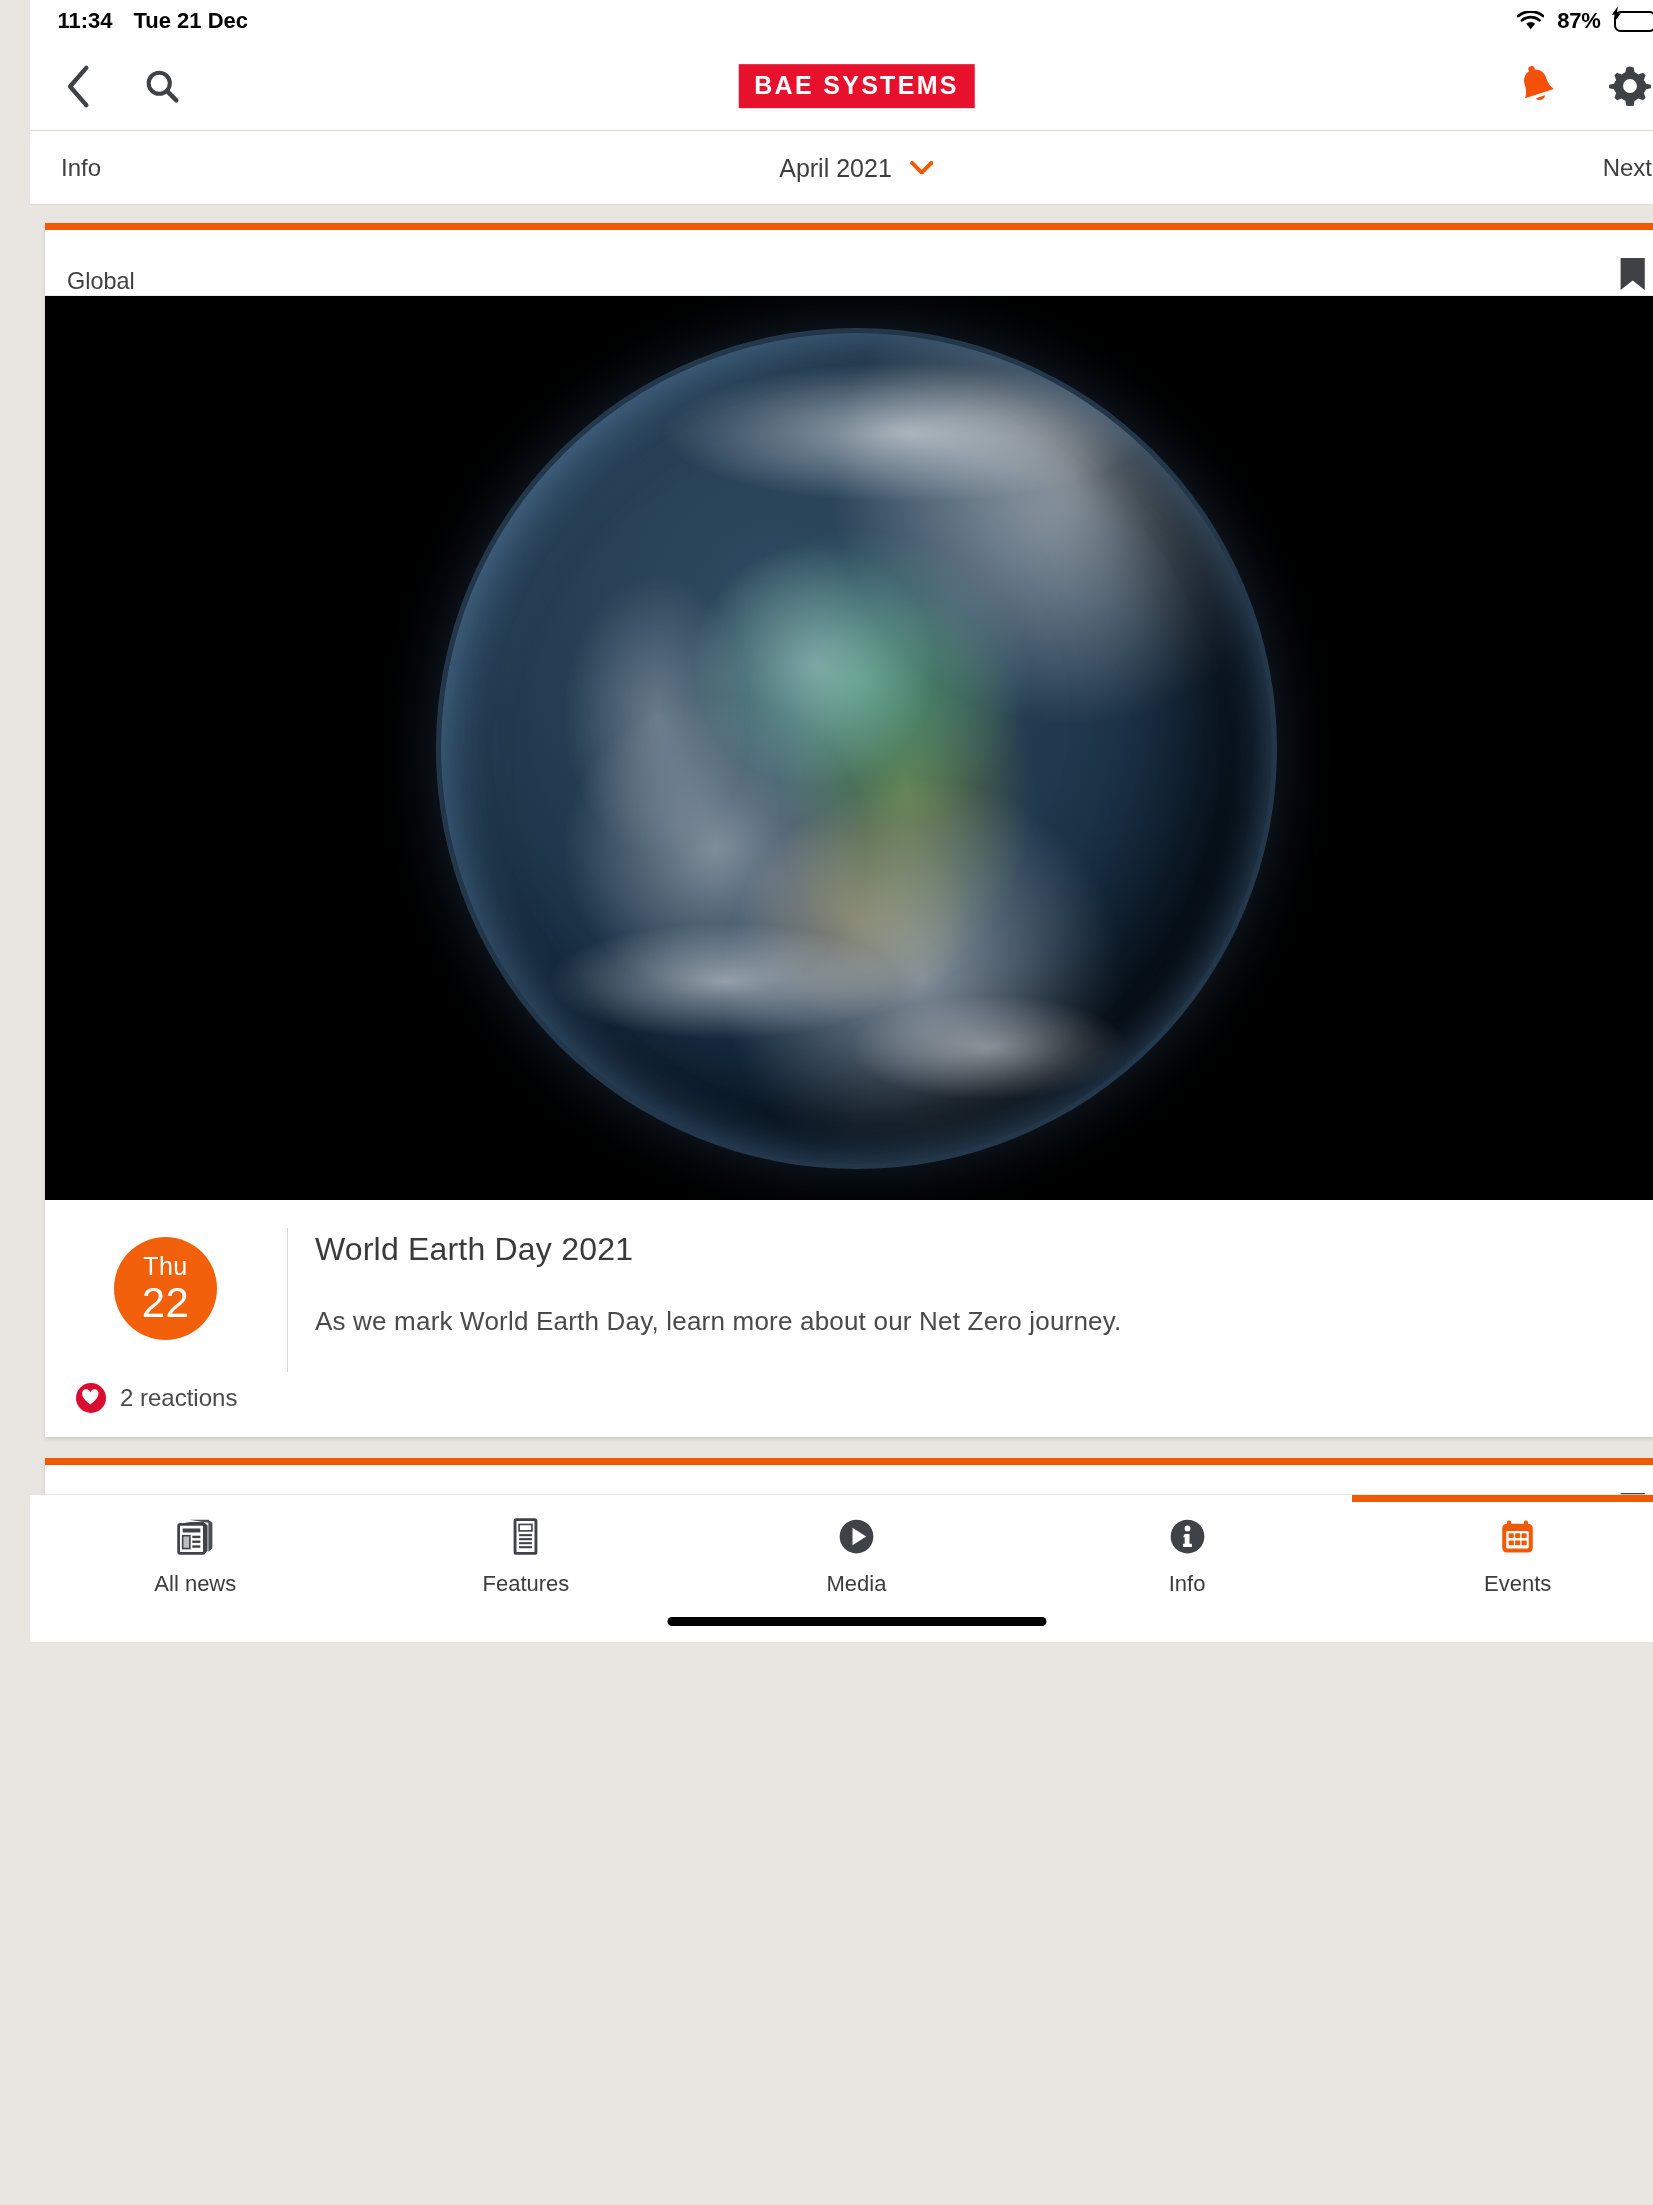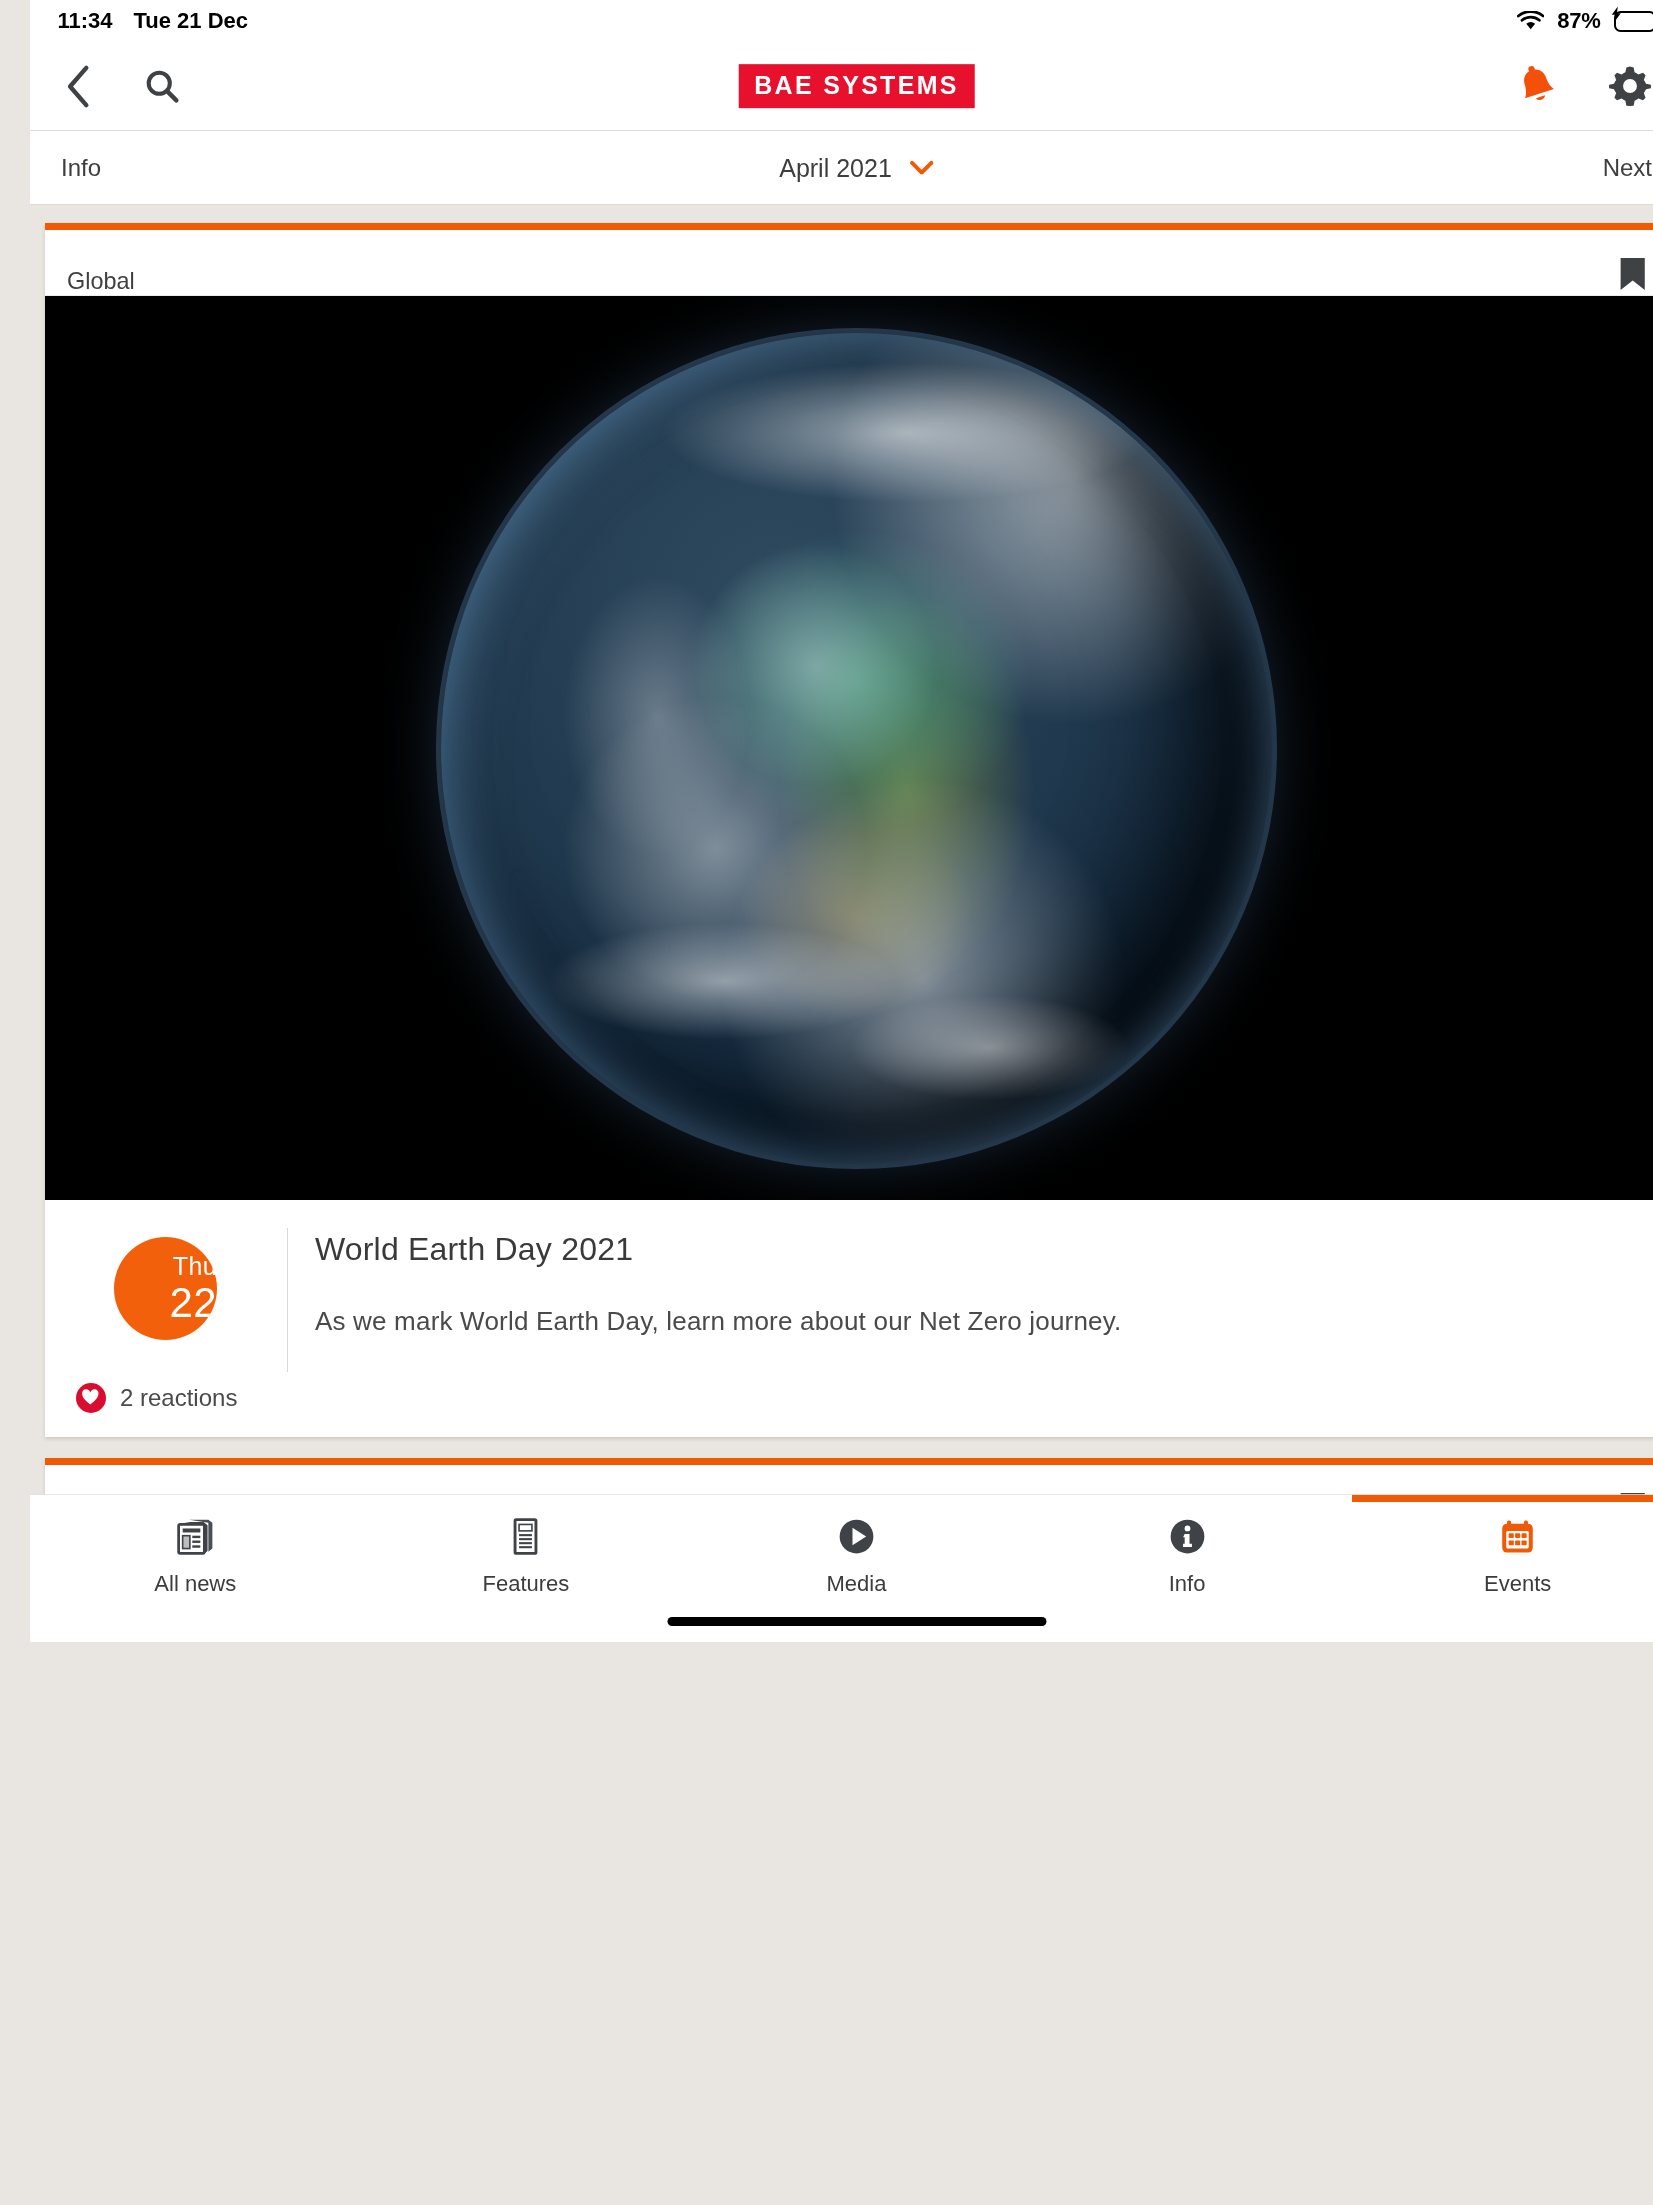--- a/index.html
+++ b/index.html
@@ -125,21 +125,21 @@
   .walk-path {
     position:absolute; bottom:0; left:44%; width:45px; height:46%;
     background:#fbf8ef; transform:skewX(-4deg); transform-origin:bottom;
   }
   .walk-figure { position:absolute; left:36%; top:6%; width:186px; height:484px; }
 
   .card-body { display:flex; padding:27.4px 0 0 0; }
   .date-col { width:242px; display:flex; align-items:flex-start; justify-content:center; padding-top:9.7px; }
   .date-badge {
     width:103px; height:103px; border-radius:50%; background:#f3600b;
-    display:flex; flex-direction:column; align-items:flex-end; justify-content:center;
+    display:flex; flex-direction:column; align-items:center; justify-content:center;
     color:#fff; line-height:1;
   }
   .date-dow { font-size:25px; font-weight:400; margin-bottom:3.2px; letter-spacing:0.4px; }
   .date-num { font-size:42px; font-weight:400; letter-spacing:0.4px; }
   .text-col { flex:1; border-left:1.6px solid #d9d9d9; padding:3.2px 48px 24px 27.4px; min-height:144px; }
   .art-title { font-size:32px; color:#3a3a3a; font-weight:400; letter-spacing:0.2px; }
   .art-desc { font-size:26px; color:#4a4a4a; margin-top:37px; letter-spacing:0.2px; line-height:1.3; }
 
   .card-foot { display:flex; align-items:center; padding:11.3px 0 24px 31px; gap:14.5px; }
   .heart-badge {

